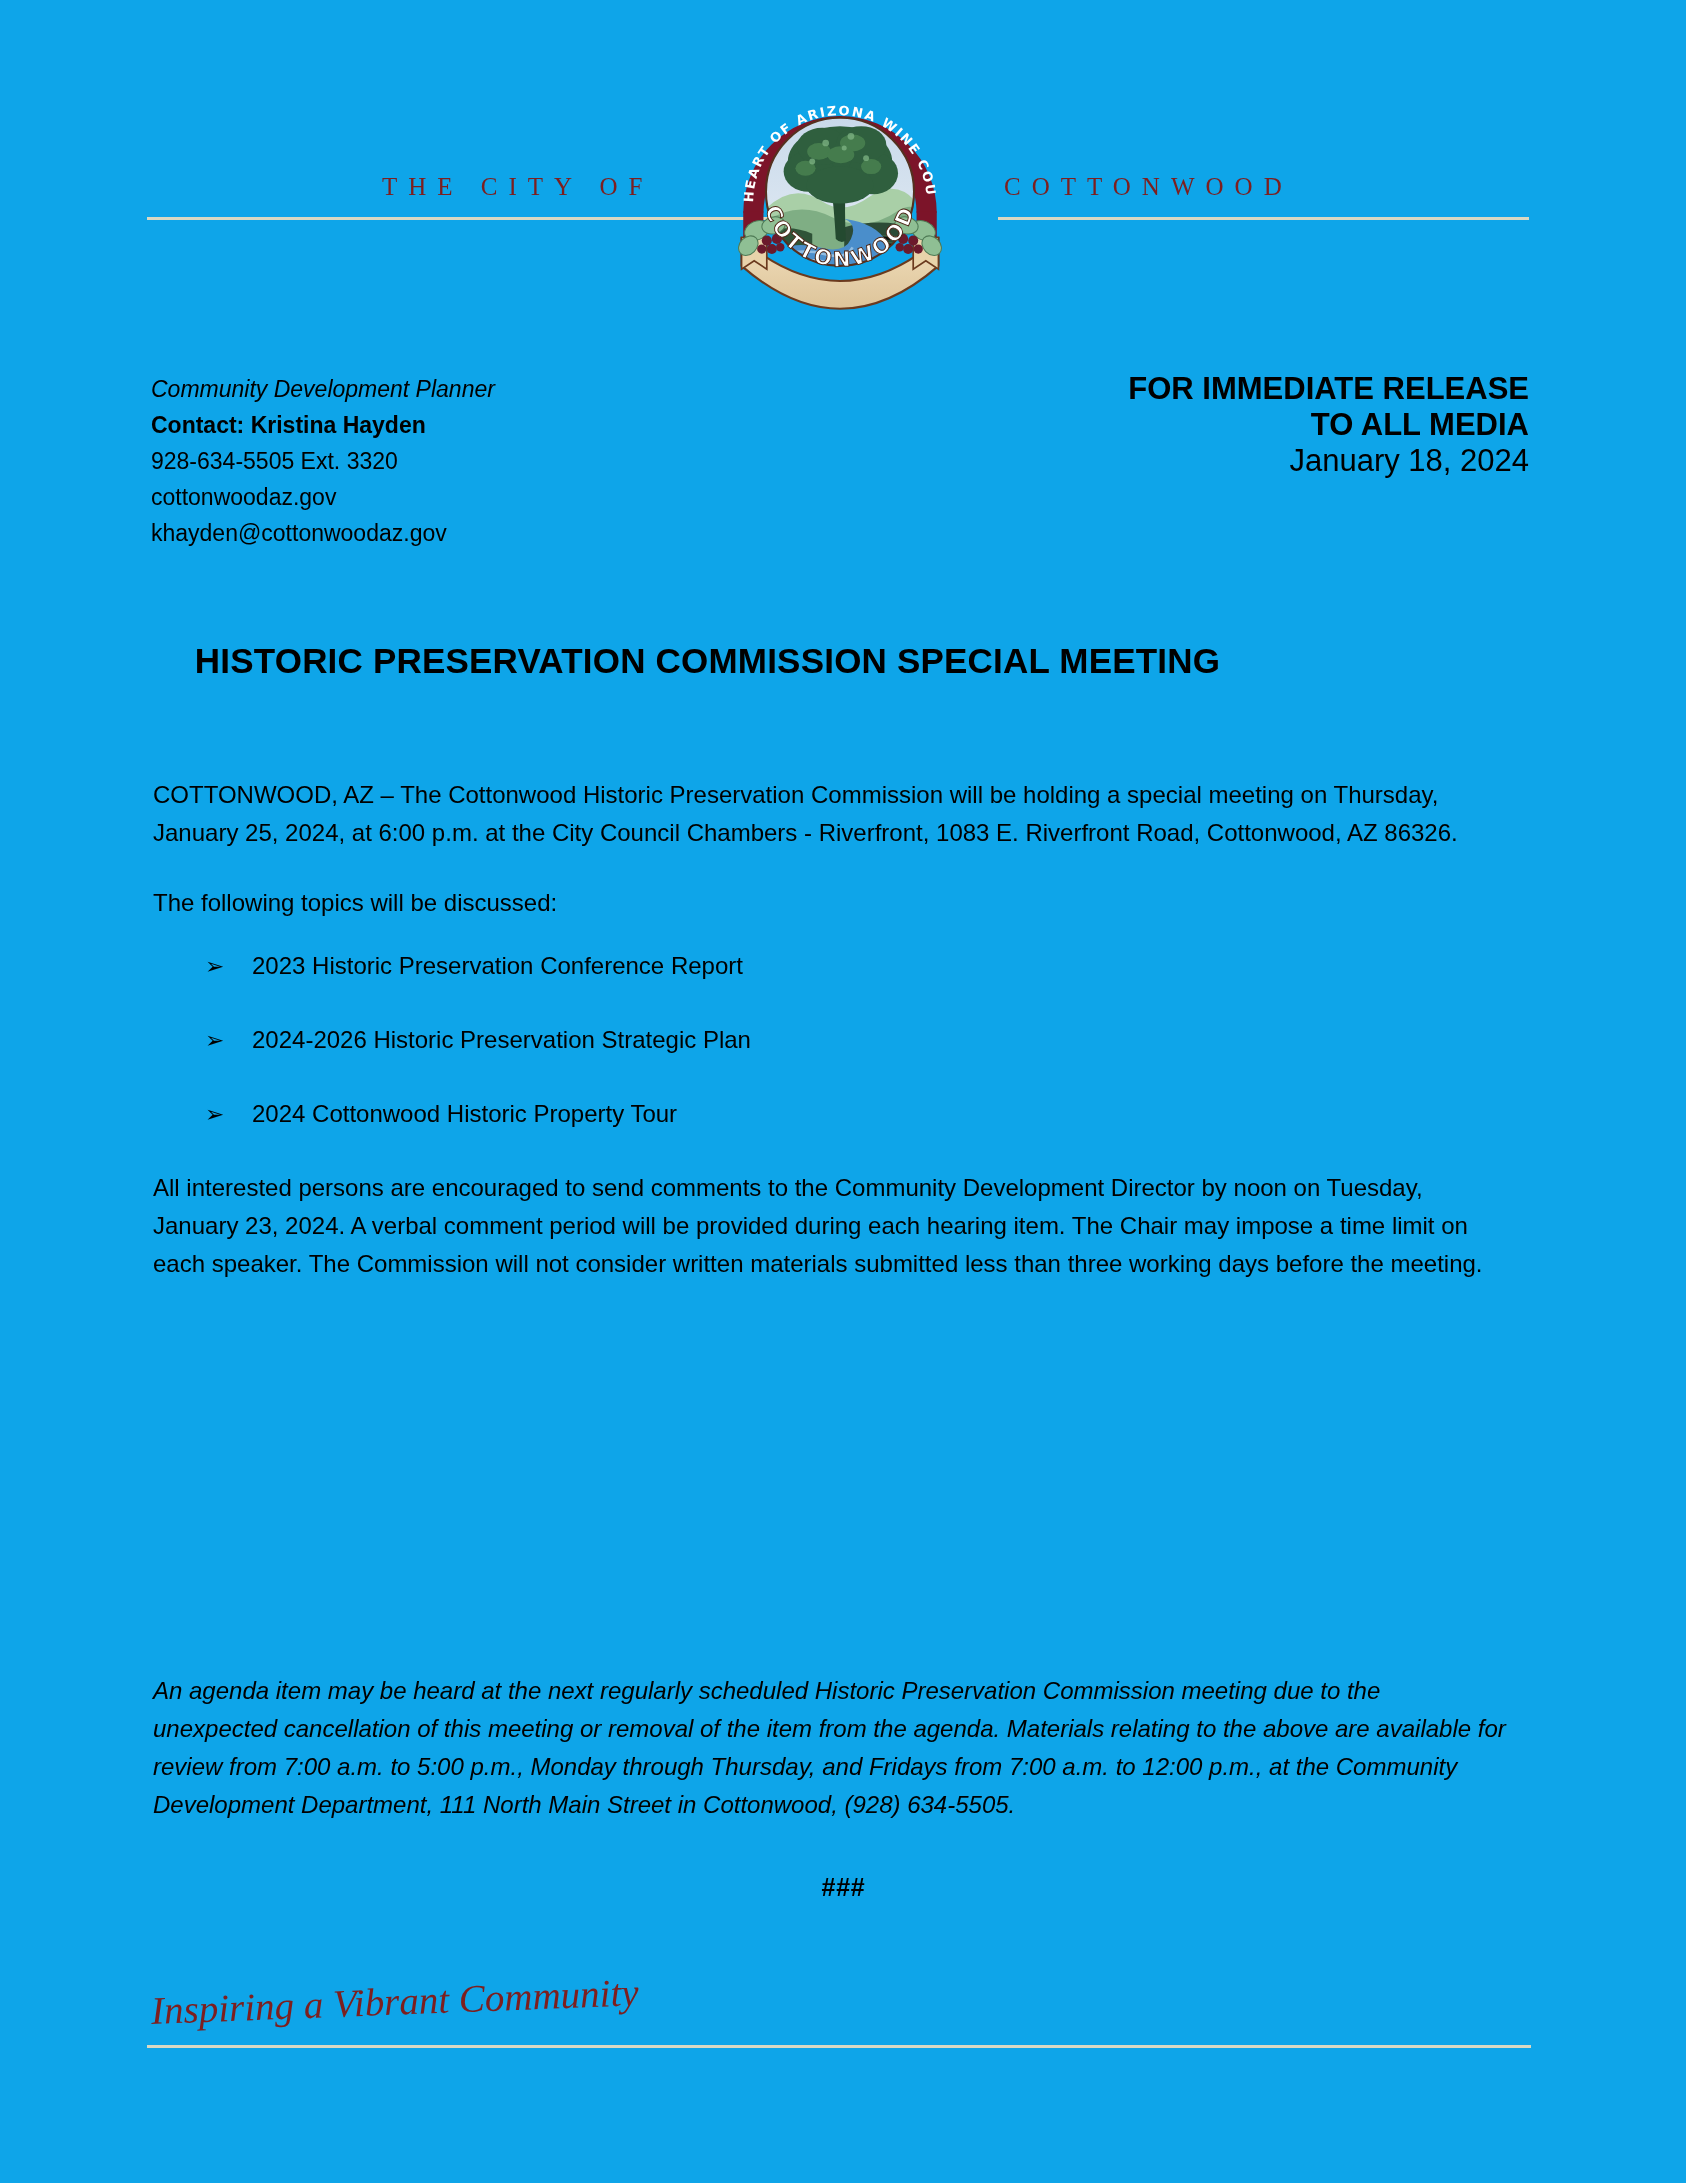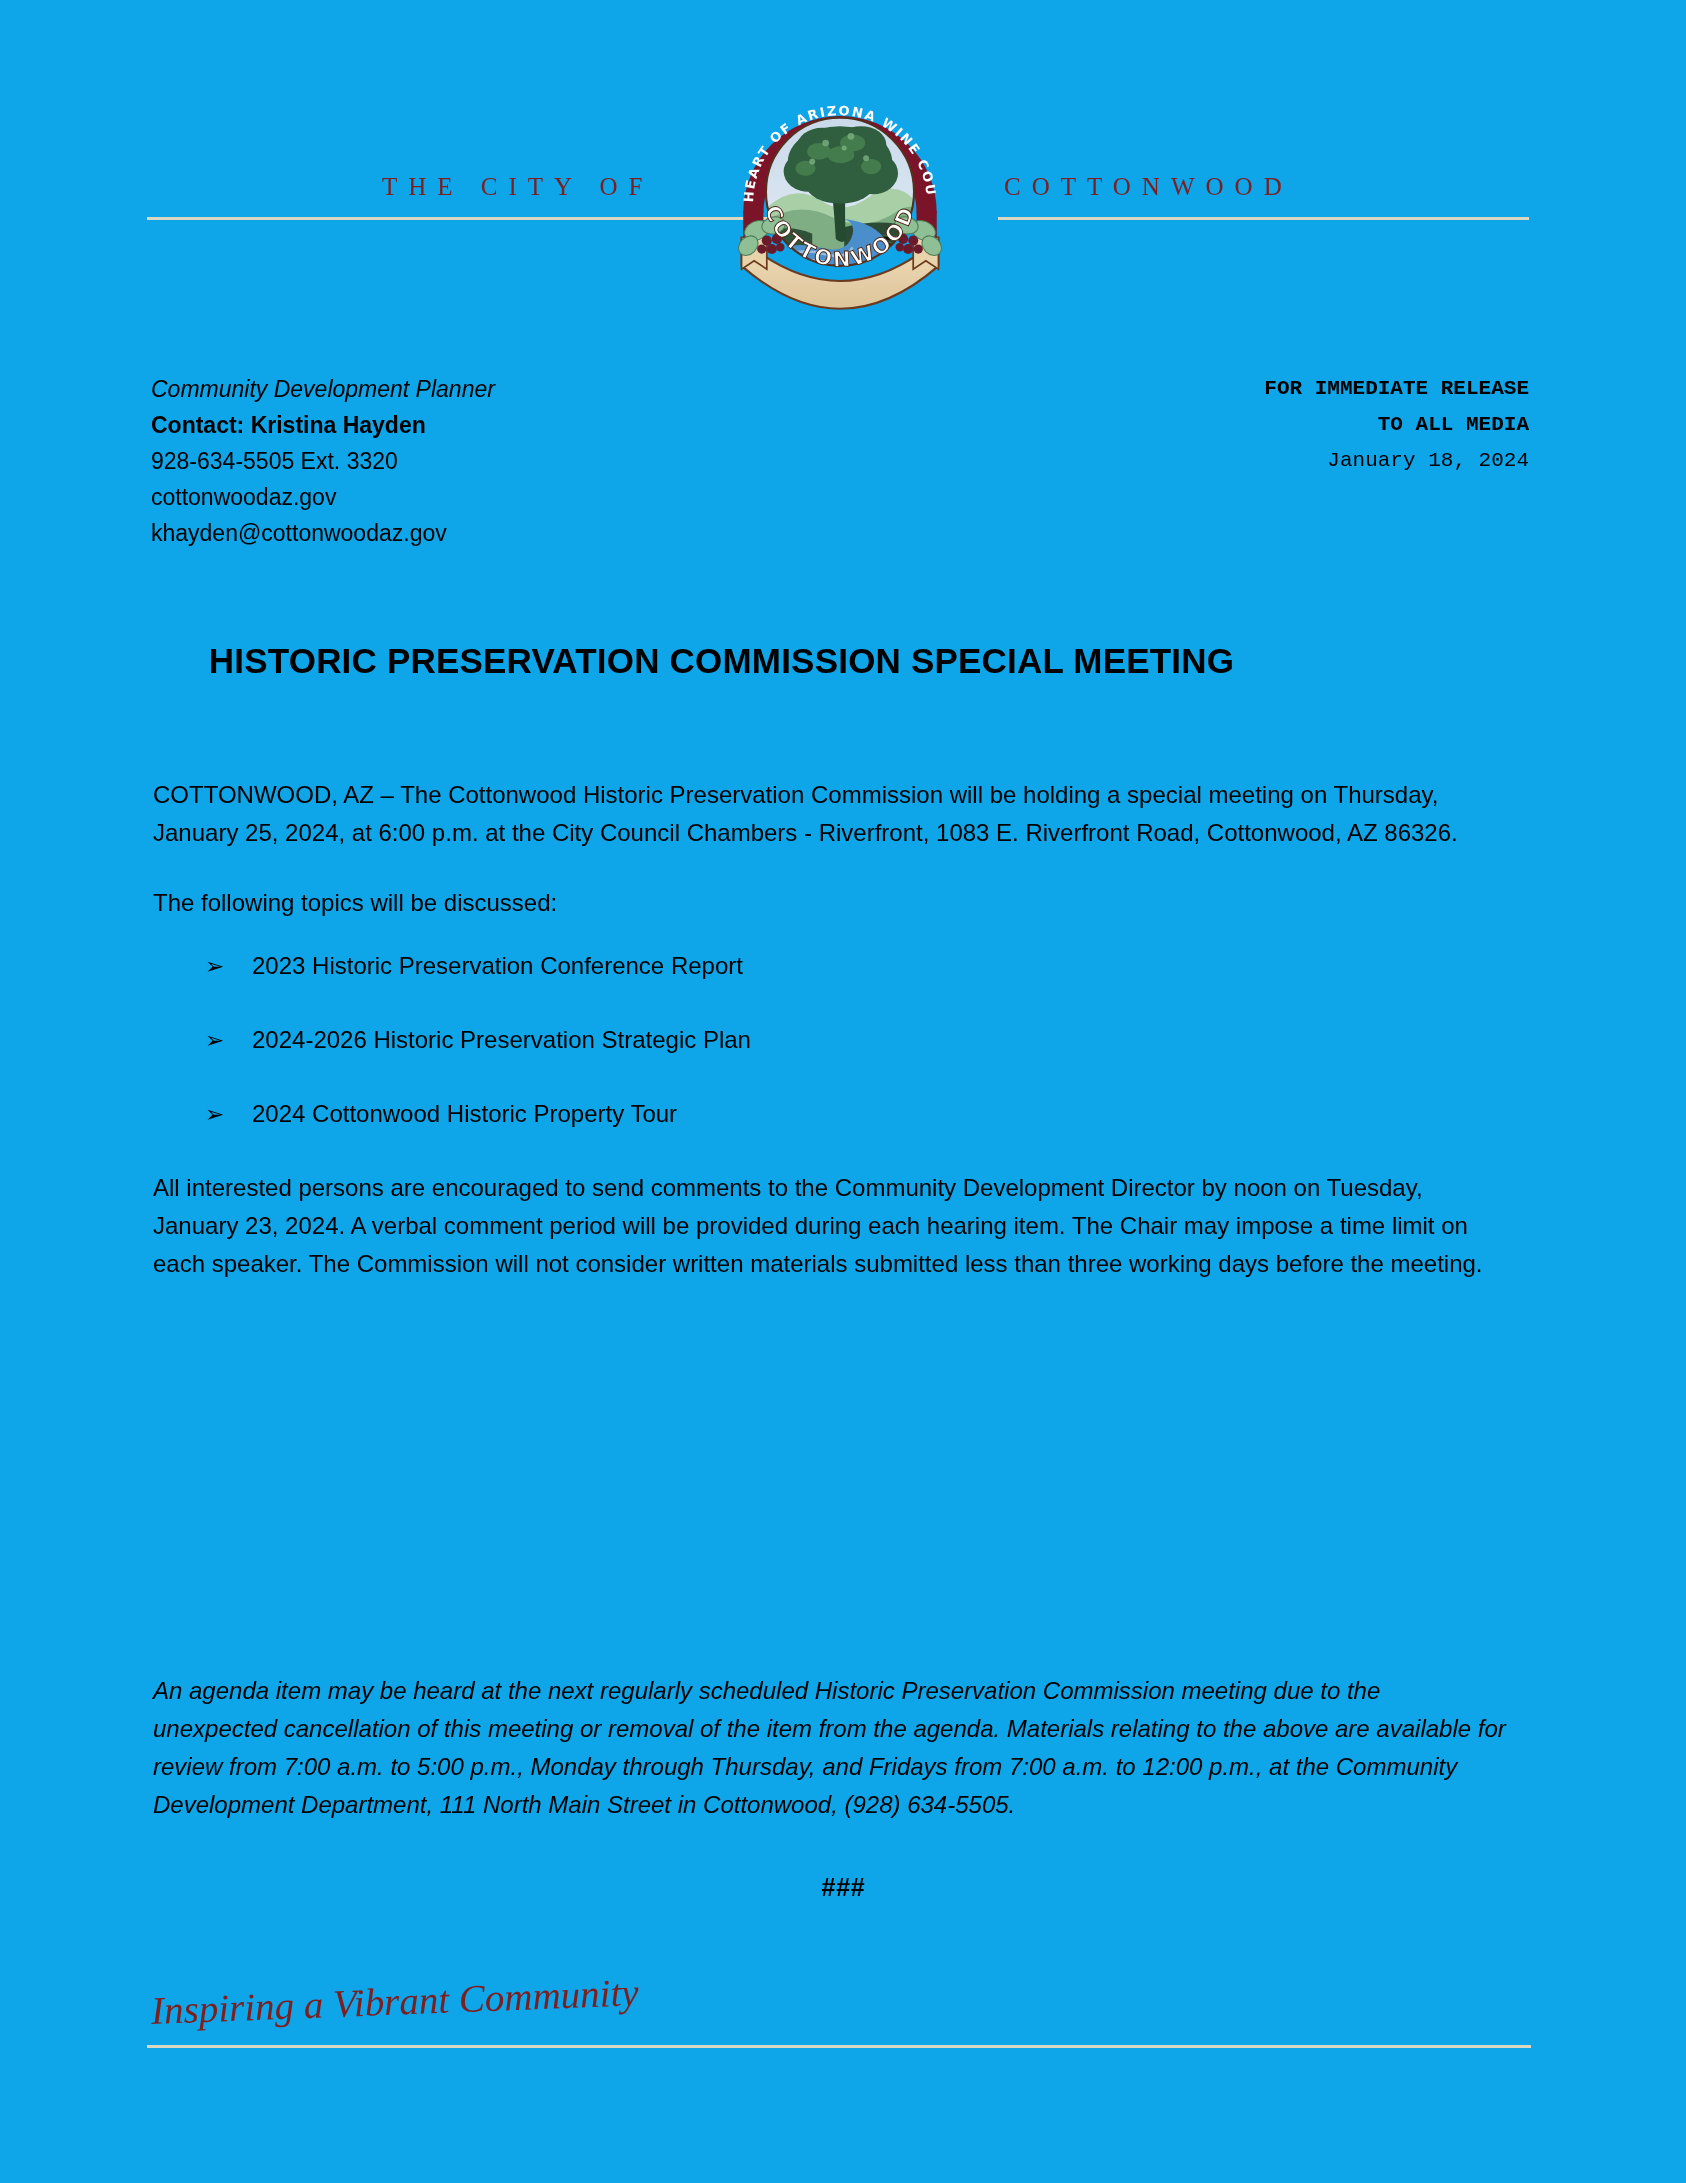--- a/index.html
+++ b/index.html
@@ -91,38 +91,36 @@
   .contact-line.bold { font-weight: bold; }
   .contact-line.italic { font-style: italic; }
 
   .release-block {
     position: absolute;
     right: 158px;
     top: 371px;
     text-align: right;
   }
   .release-line {
-    font-size: 21px;
+    font-size: 31px;
     line-height: 36px;
     white-space: nowrap;
-    font-family: Liberation Mono, monospace;
   }
   .release-line.bold { font-weight: bold; }
 
   
   .headline {
     position: absolute;
     left: 0;
     top: 641px;
     width: 1415px;
     text-align: center;
     font-size: 35px;
     font-weight: bold;
     letter-spacing: 0.2px;
-    margin-left: 14px;
   }
 
   
   .body-area {
     position: absolute;
     left: 153px;
     top: 776px;
     width: 1350px;
   }
   p.para {

